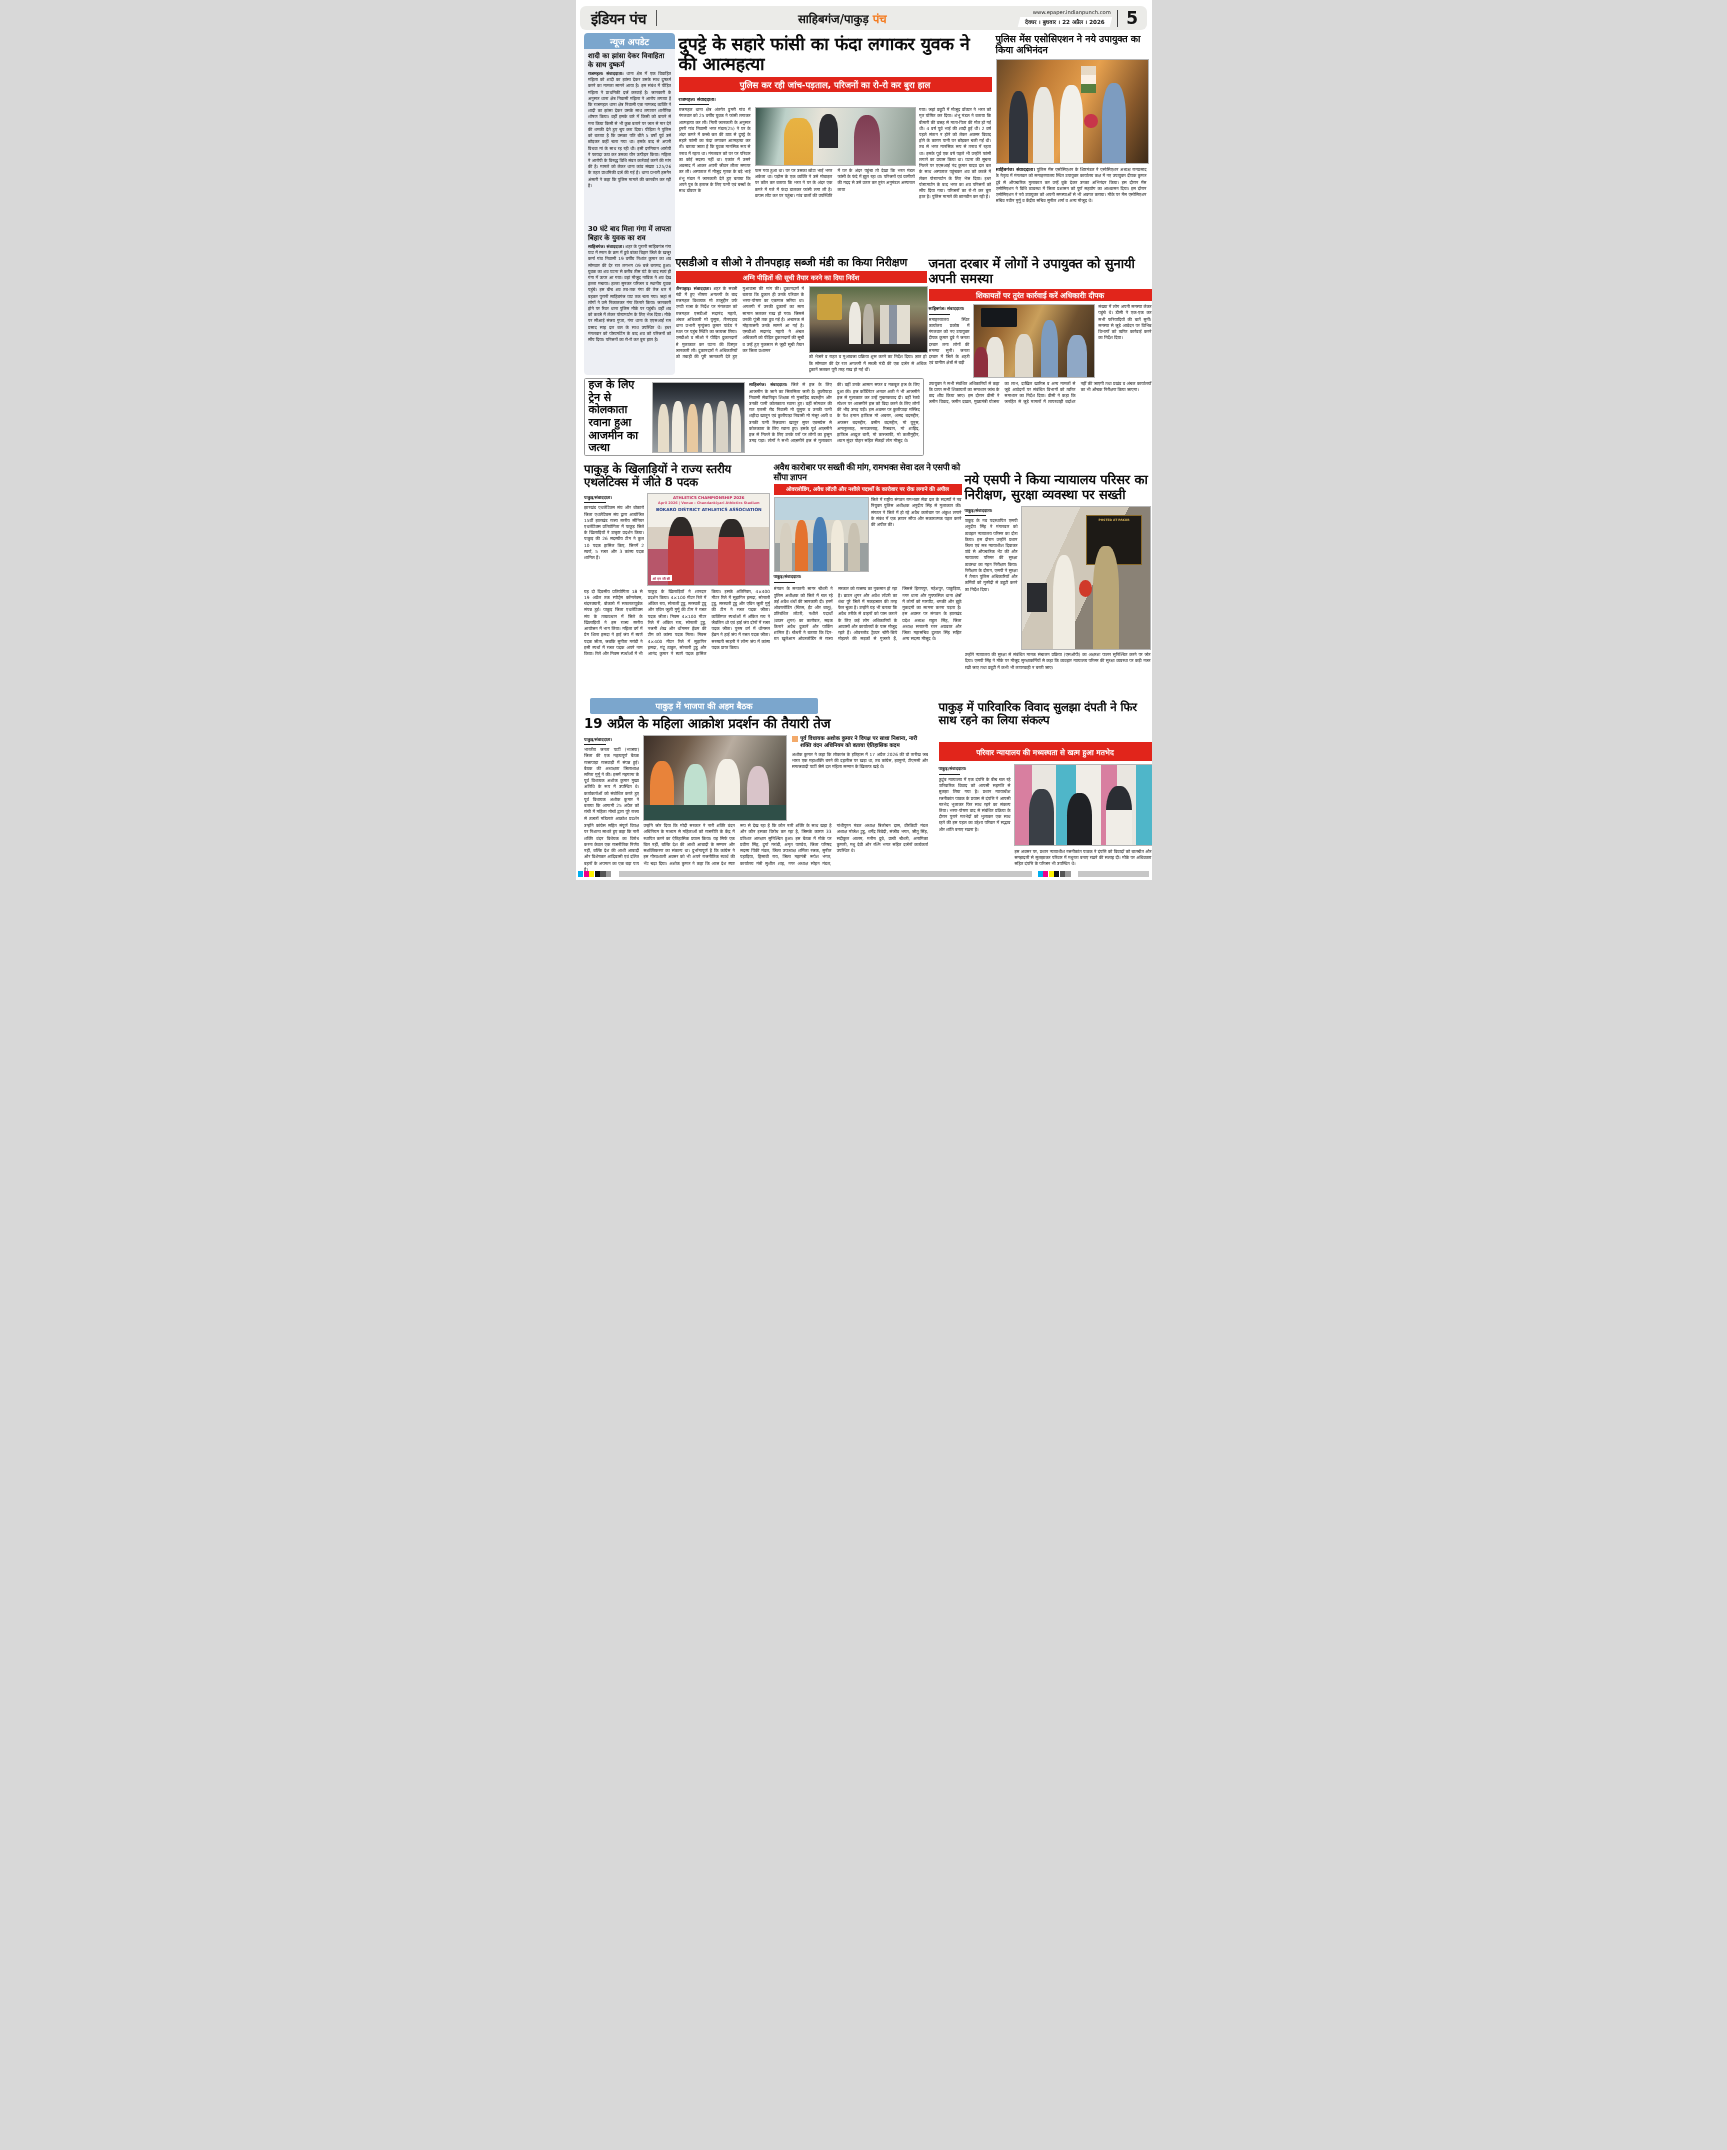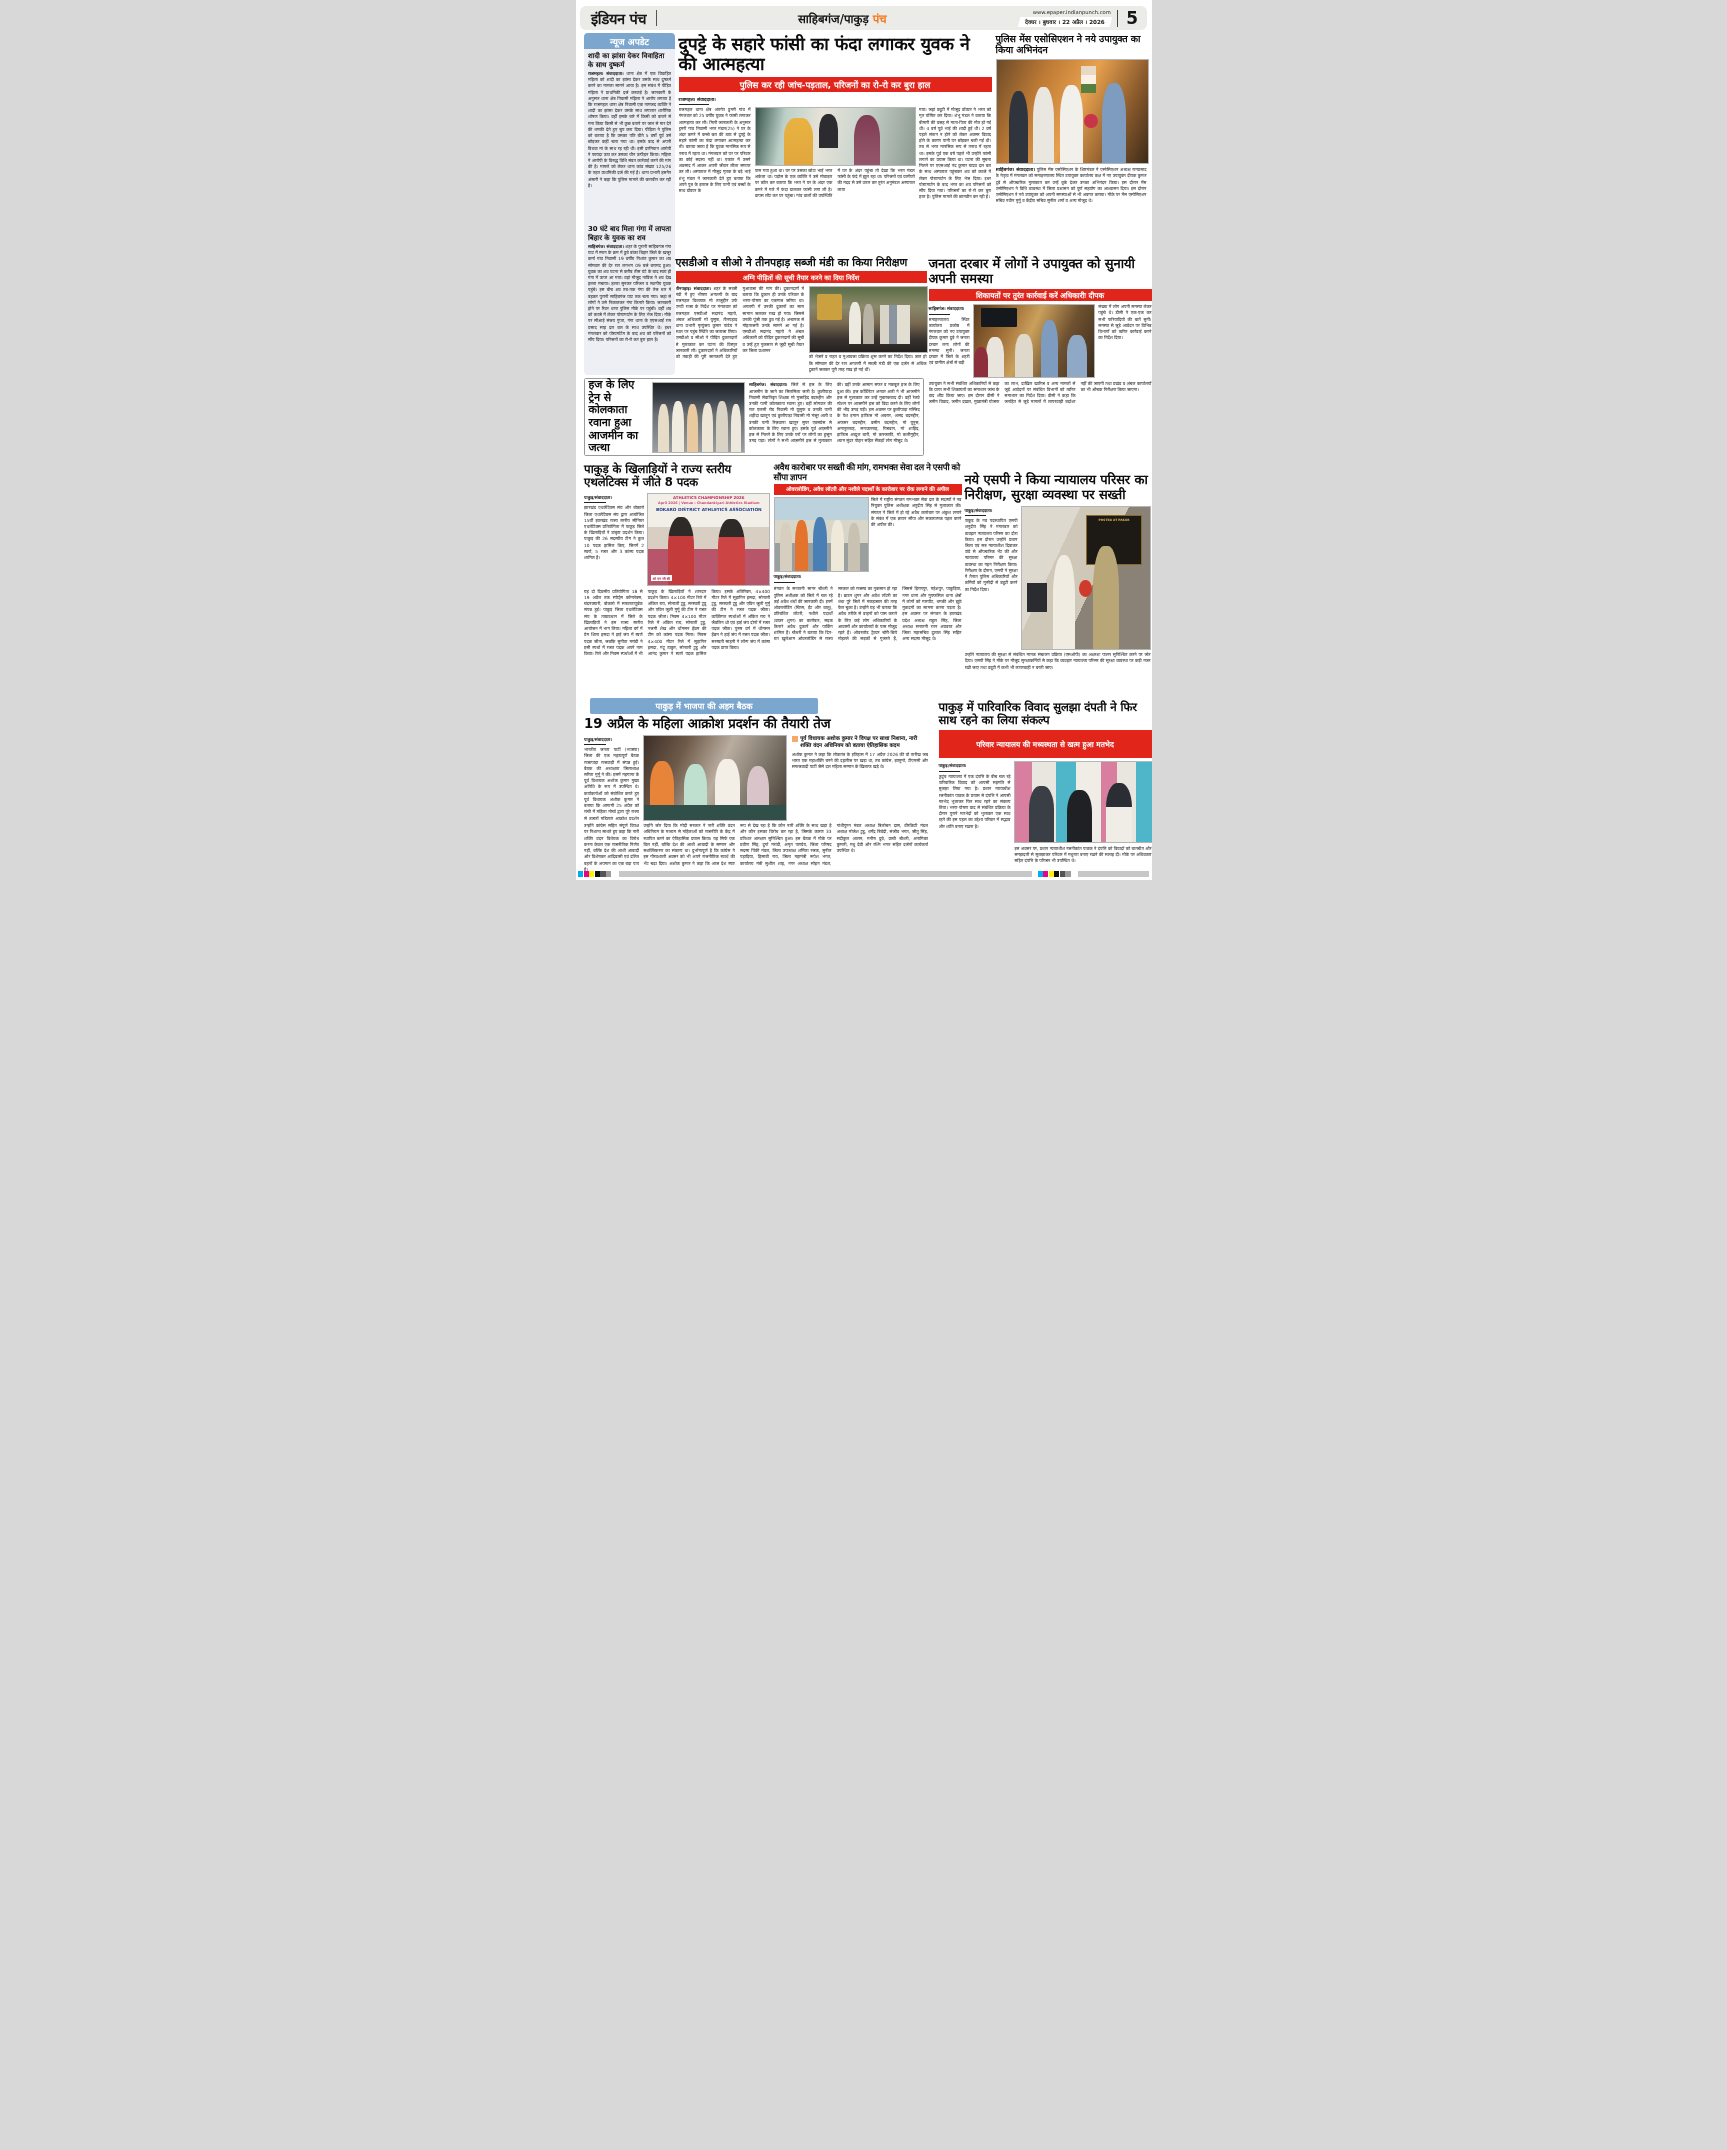--- a/index.html
+++ b/index.html
@@ -260,21 +260,21 @@
       </div>
     </div>
     <div style="display:flex;gap:4.3px;margin-top:2.6px;">
       <div class="body-text" style="width:55px;height:55px;flex:none;">उन्होंने कांग्रेस सहित संपूर्ण विपक्ष पर निशाना साधते हुए कहा कि नारी शक्ति वंदन विधेयक का विरोध करना केवल एक राजनीतिक निर्णय नहीं, बल्कि देश की आधी आबादी और विशेषकर आदिवासी एवं दलित बहनों के अपमान का एक बड़ा पाप है।</div>
       <div class="body-text cols3" style="flex:1;height:55px;">उन्होंने जोर दिया कि मोदी सरकार ने नारी शक्ति वंदन अधिनियम के माध्यम से महिलाओं को राजनीति के केंद्र में स्थापित करने का ऐतिहासिक प्रयास किया। यह सिर्फ एक बिल नहीं, बल्कि देश की आधी आबादी के सम्मान और सशक्तिकरण का संकल्प था। दुर्भाग्यपूर्ण है कि कांग्रेस ने इस गौरवशाली अवसर को भी अपने राजनीतिक स्वार्थ की भेंट चढ़ा दिया। अशोक कुमार ने कहा कि आज देश स्पष्ट रूप से देख रहा है कि कौन नारी शक्ति के साथ खड़ा है और कौन इसका विरोध कर रहा है, जिसके कारण 33 प्रतिशत आरक्षण सुनिश्चित हुआ। इस बैठक में मौके पर प्रवीण सिंह, दुर्गा मरांडी, अमृत पाण्डेय, जिला परिषद सदस्य पिंकी मंडल, जिला उपाध्यक्ष शर्मिला रजक, सुनील पहाड़िया, हिसाबी राय, जिला महामंत्री रूपेश भगत, कार्यालय मंत्री सुशील शाह, नगर अध्यक्ष सोहन मंडल, गांधीपुरम मंडल अध्यक्ष त्रिलोचन दास, वीरकिटी मंडल अध्यक्ष मोजेश टुडू, धर्मेंद्र त्रिवेदी, संजीव भगत, जीतू सिंह, सदीकुल आलम, मनीष दुबे, प्राची चौधरी, अनामिका कुमारी, मधु देवी और रश्मि भगत सहित दर्जनों कार्यकर्ता उपस्थित थे।</div>
     </div>
   </div>
 
   <div class="abs" style="left:363px;top:701px;width:213px;">
     <div class="headline" style="font-size:11.6px;">पाकुड़ में पारिवारिक विवाद सुलझा दंपती ने फिर साथ रहने का लिया संकल्प</div>
-    <div class="red-bar" style="height:28px;font-size:7.3px;margin-top:3px;">परिवार न्यायालय की मध्यस्थता से खत्म हुआ मतभेद</div>
+    <div class="red-bar" style="height:19px;font-size:7.3px;margin-top:15px;">परिवार न्यायालय की मध्यस्थता से खत्म हुआ मतभेद</div>
     <div style="display:flex;gap:3.9px;margin-top:3px;">
       <div style="width:72px;">
         <span class="byline" style="font-size:4.3px;">पाकुड़/संवाददाता।</span>
         <div class="rule" style="width:21.5px;"></div>
         <div class="body-text" style="height:94px;">कुटुंब न्यायालय में एक दंपत्ति के बीच चल रहे पारिवारिक विवाद को आपसी सहमति से सुलझा लिया गया है। प्रधान न्यायाधीश रजनीकांत पाठक के प्रयास से दंपत्ति ने आपसी मतभेद भुलाकर फिर साथ रहने का संकल्प लिया। भरण-पोषण वाद से संबंधित प्रक्रिया के दौरान पुराने मतभेदों को भुलाकर एक साथ रहने की इस पहल का उद्देश्य परिवार में सद्भाव और शांति बनाए रखना है।</div>
       </div>
       <div style="flex:1;">
         <div class="photo" style="width:100%;height:80px;background:linear-gradient(90deg,#d87fa0 0 12%,#e9e6e0 12% 30%,#4fb6c9 30% 44%,#f0ede7 44% 62%,#d87fa0 62% 74%,#e9e6e0 74% 88%,#4fb6c9 88% 100%);">
           <div class="ph-shape" style="left:10%;top:30%;width:18%;height:70%;background:#3a3f46;border-radius:42% 42% 0 0;"></div>
           <div class="ph-shape" style="left:38%;top:34%;width:18%;height:66%;background:#1f2125;border-radius:42% 42% 0 0;"></div>

